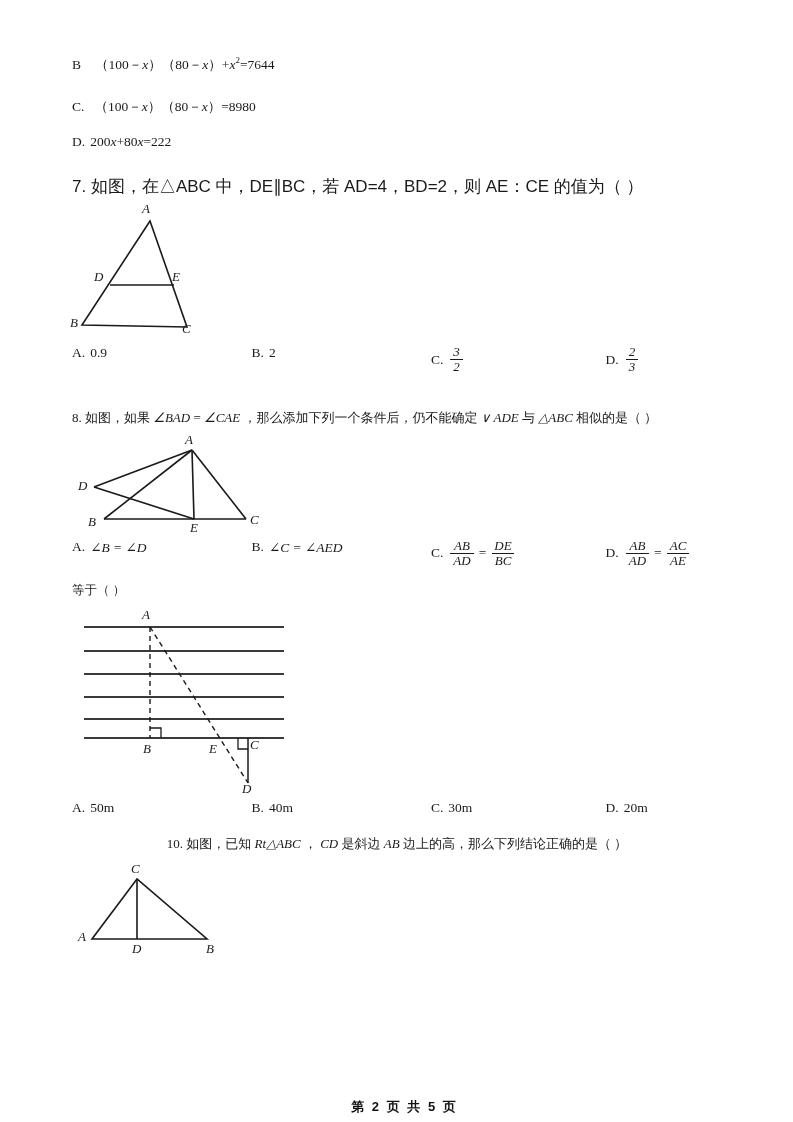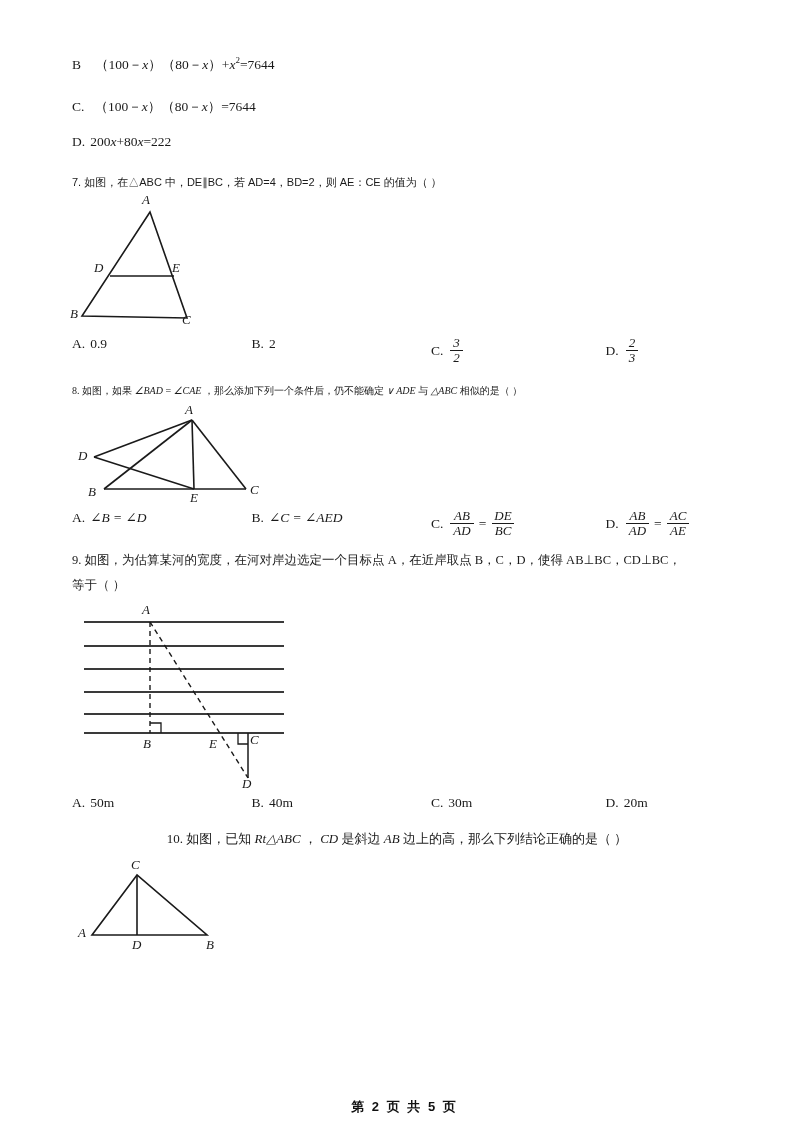--- a/index.html
+++ b/index.html
@@ -96,42 +96,42 @@
     left: 16px;
     right: 0;
     top: 1098px;
     text-align: center;
     font-size: 13px;
     font-weight: bold;
     letter-spacing: 2px;
     font-family: "Liberation Sans", sans-serif;
     color: #111;
   }
-  .cn { font-family: "Liberation Sans", sans-serif; font-size: 11px; }
+  .cn { font-family: "Liberation Sans", sans-serif; font-size: 17px; }
   .cnserif { font-family: "Liberation Serif", serif; }
 </style>
 </head>
 <body>
 
 <div class="page">
   <div class="content">
 
     <div class="opt-block" style="display:flex;align-items:baseline;gap:14px;">
       <span>B</span>
       <span>
         <span>（100－</span><span class="it">x</span><span>）（80－</span><span class="it">x</span><span>）+</span><span class="it">x</span><sup>2</sup><span>=7644</span>
       </span>
     </div>
 
     <div class="gap-md"></div>
 
     <div class="opt-block" style="display:flex;align-items:baseline;gap:10px;">
       <span>C.</span>
       <span>
-        <span>（100－</span><span class="it">x</span><span>）（80－</span><span class="it">x</span><span>）=7644</span>
+        <span>（100－</span><span class="it">x</span><span>）（80－</span><span class="it">x</span><span>）=8980</span>
       </span>
     </div>
 
     <div class="gap-sm"></div>
 
     <div class="opt-block" style="display:flex;align-items:baseline;gap:5px;">
       <span>D.</span>
       <span>
         <span>200</span><span class="it">x</span><span>+80</span><span class="it">x</span><span>=222</span>
       </span>
@@ -173,21 +173,21 @@
         <span>D.</span>
         <span class="frac">
           <span class="num">2</span>
           <span class="den">3</span>
         </span>
       </span>
     </div>
 
     <div class="gap-sm"></div>
 
-    <div class="qline cnserif" style="font-size:10px;">
+    <div class="qline cnserif" style="font-size:13px;margin-top:16px;">
       <span>8. 如图，如果</span>
       <span class="it">∠BAD</span>
       <span>=</span>
       <span class="it">∠CAE</span>
       <span>，那么添加下列一个条件后，仍不能确定</span>
       <span class="it">∨ ADE</span>
       <span>与</span>
       <span class="it">△ABC</span>
       <span>相似的是（        ）</span>
     </div>
@@ -242,21 +242,20 @@
           <span class="frac">
             <span class="num">AC</span>
             <span class="den">AE</span>
           </span>
         </span>
       </span>
     </div>
 
     <div class="gap-xs"></div>
 
-    <div class="qline cnserif" style="font-size:12.5px;line-height:2.0;">9. 如图，为估算某河的宽度，在河对岸边选定一个目标点 A，在近岸取点 B，C，D，使得 AB⊥BC，CD⊥BC，</div>
     <div class="qline cnserif" style="font-size:12.5px;line-height:2.0;">等于（      ）</div>
 
     <div class="fig-wrap" style="height:195px;margin-top:2px;">
       <svg class="fig" width="250" height="190" viewBox="0 0 250 190">
         <line x1="12" y1="22" x2="212" y2="22" stroke="#3a3a3a" stroke-width="1.8"></line>
         <line x1="12" y1="46" x2="212" y2="46" stroke="#3a3a3a" stroke-width="1.8"></line>
         <line x1="12" y1="69" x2="212" y2="69" stroke="#3a3a3a" stroke-width="1.8"></line>
         <line x1="12" y1="92" x2="212" y2="92" stroke="#3a3a3a" stroke-width="1.8"></line>
         <line x1="12" y1="114" x2="212" y2="114" stroke="#3a3a3a" stroke-width="1.8"></line>
         <line x1="12" y1="133" x2="212" y2="133" stroke="#3a3a3a" stroke-width="1.8"></line>

